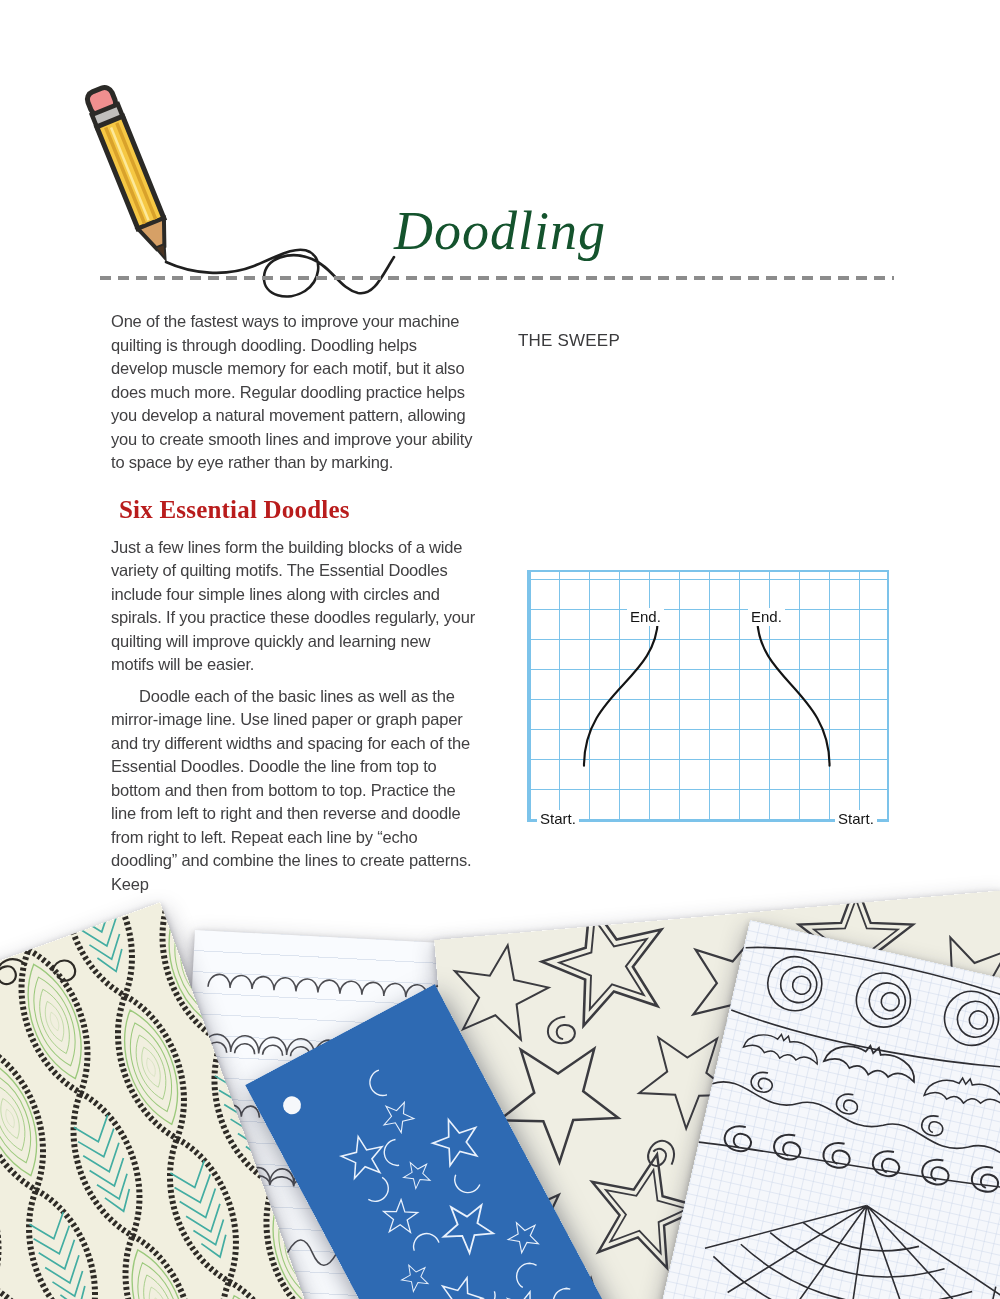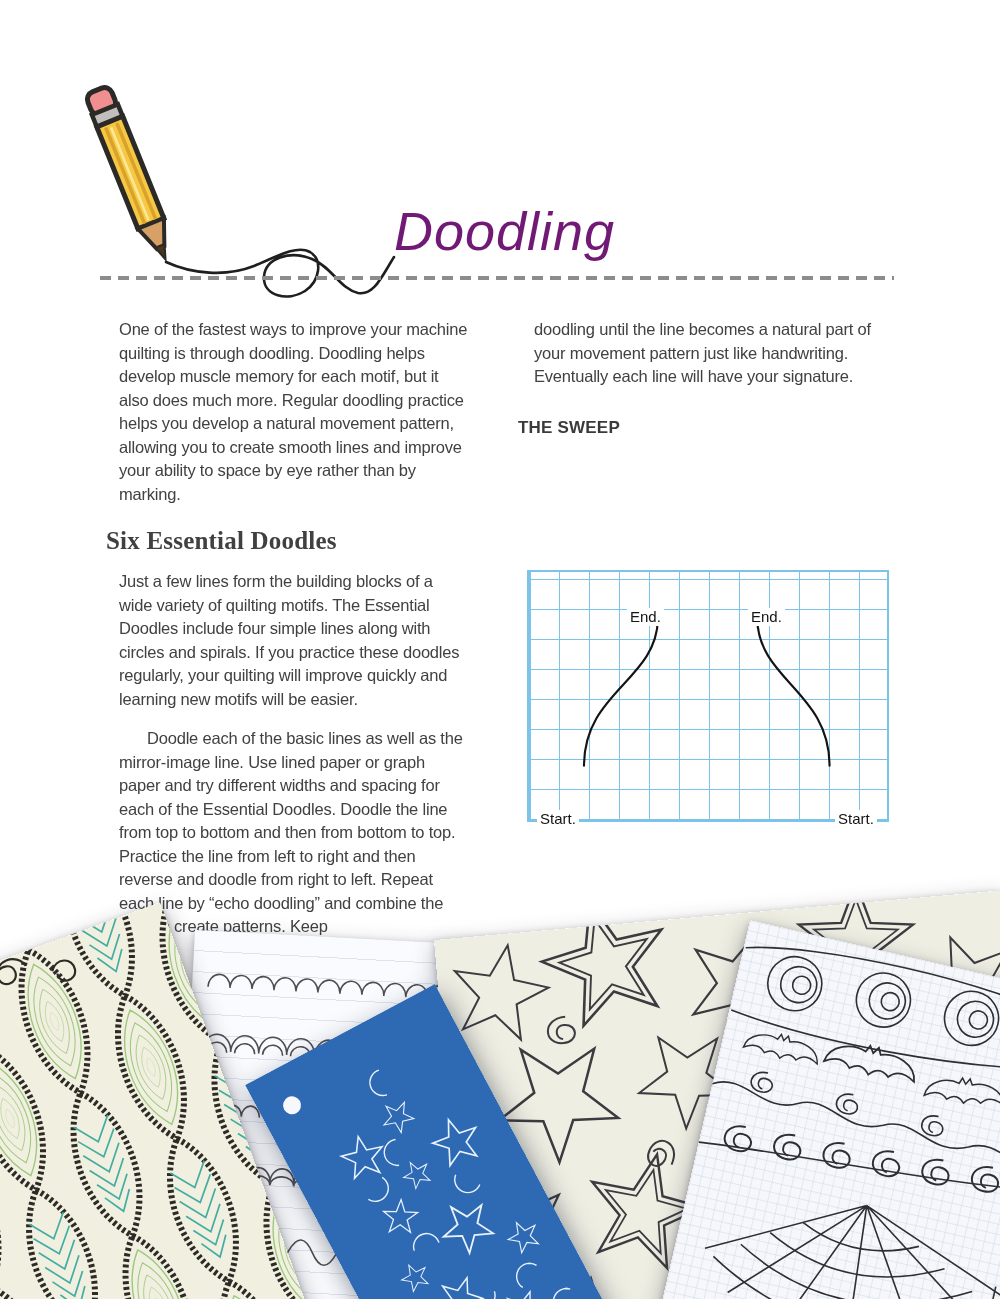--- a/index.html
+++ b/index.html
@@ -1,32 +1,32 @@
 <!DOCTYPE html>
 <html><head>
 <meta charset="utf-8">
 <style>
   html,body{margin:0;padding:0;background:#ffffff;}
   .page{position:relative;width:1000px;height:1299px;background:#ffffff;overflow:hidden;
         font-family:"Liberation Sans",sans-serif;color:#414042;}
   
   .pencil-svg{position:absolute;left:60px;top:55px;width:360px;height:250px;}
-  .main-title{position:absolute;left:394px;top:200px;font-family:Liberation Sans, sans-serif;
-              font-style:italic;font-size:54px;color:#701a75;letter-spacing:1px;}
+  .main-title{position:absolute;left:394px;top:200px;font-family:Liberation Serif, serif;
+              font-style:italic;font-size:54px;color:#14532d;letter-spacing:1px;}
   .dash-rule{position:absolute;left:100px;top:276px;width:794px;height:4px;
              background:repeating-linear-gradient(90deg,#8c8c8c 0 11px,transparent 11px 18px);}
   
   .col{position:absolute;top:302px;width:382px;font-size:16.5px;line-height:23.5px;letter-spacing:-0.2px;}
   .col-left{left:103px;}
   .col-right{left:518px;}
-  .col p{margin:16px;}
+  .col p{margin:8px;}
   .indent{text-indent:28px;}
-  h2.sec{font-family:"Liberation Serif",serif;font-weight:700;font-size:25px;color:#404040;
-         margin:21px 0 13px 3px;letter-spacing:0.2px;line-height:27px;}
-  h3.sub{font-size:17px;font-weight:700;color:#3a3a3c;margin:27px 0 10px 0;letter-spacing:0.2px;}
+  h2.sec{font-family:"Liberation Serif",serif;font-weight:700;font-size:25px;color:#b91c1c;
+         margin:21px 0 13px 16px;letter-spacing:0.2px;line-height:27px;}
+  h3.sub{font-size:17px;font-weight:400;color:#3a3a3c;margin:27px 0 10px 0;letter-spacing:0.2px;}
   
   .diagram{position:absolute;left:527px;top:570px;width:362px;height:252px;background:#ffffff;
            border:2px solid #7cc3ea;box-sizing:border-box;
            background-image:repeating-linear-gradient(90deg,#7cc3ea 0 1.5px,transparent 1.5px 30px),
                             repeating-linear-gradient(0deg,#7cc3ea 0 1.5px,transparent 1.5px 30px);}
   .diagram svg{position:absolute;left:0;top:0;width:100%;height:100%;}
   .diag-label{position:absolute;font-size:15px;color:#141414;background:#ffffff;padding:0 3px;line-height:18px;}
   
   .photo{position:absolute;left:0;top:860px;width:1000px;height:439px;overflow:hidden;}
   .paper{position:absolute;transform-origin:top left;
@@ -64,21 +64,20 @@
   <div class="dash-rule"></div>
 
   <div class="col col-left">
     <p>One of the fastest ways to improve your machine quilting is through doodling. Doodling helps develop muscle memory for each motif, but it also does much more. Regular doodling practice helps you develop a natural movement pattern, allowing you to create smooth lines and improve your ability to space by eye rather than by marking.</p>
     <h2 class="sec">Six Essential Doodles</h2>
     <p>Just a few lines form the building blocks of a wide variety of quilting motifs. The Essential Doodles include four simple lines along with circles and spirals. If you practice these doodles regularly, your quilting will improve quickly and learning new motifs will be easier.</p>
     <p class="indent">Doodle each of the basic lines as well as the mirror-image line. Use lined paper or graph paper and try different widths and spacing for each of the Essential Doodles. Doodle the line from top to bottom and then from bottom to top. Practice the line from left to right and then reverse and doodle from right to left. Repeat each line by “echo doodling” and combine the lines to create patterns. Keep</p>
   </div>
 
   <div class="col col-right">
-    <p>doodling until the line becomes a natural part of your movement pattern just like handwriting. Eventually each line will have your signature.</p>
     <h3 class="sub">THE SWEEP</h3>
   </div>
 
   <div class="diagram">
     <svg viewBox="0 0 362 302">
       <path d="M120,58 C118,132 30,146 30,236" fill="none" stroke="#141414" stroke-width="2.6" stroke-linecap="round"></path>
       <path d="M241,58 C243,132 329,146 329,236" fill="none" stroke="#141414" stroke-width="2.6" stroke-linecap="round"></path>
     </svg>
     <div class="diag-label" style="left:98px;top:36px;">End.</div>
     <div class="diag-label" style="left:219px;top:36px;">End.</div>

